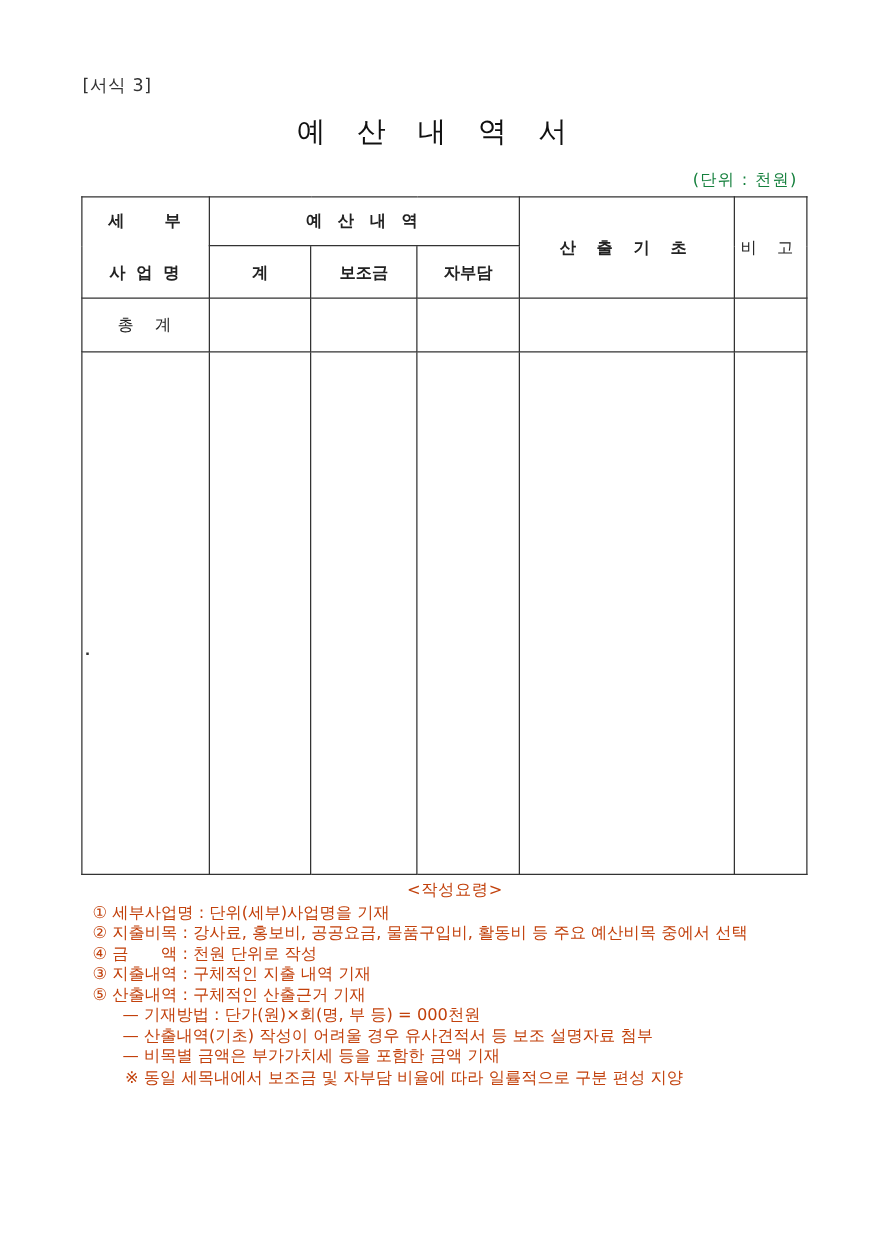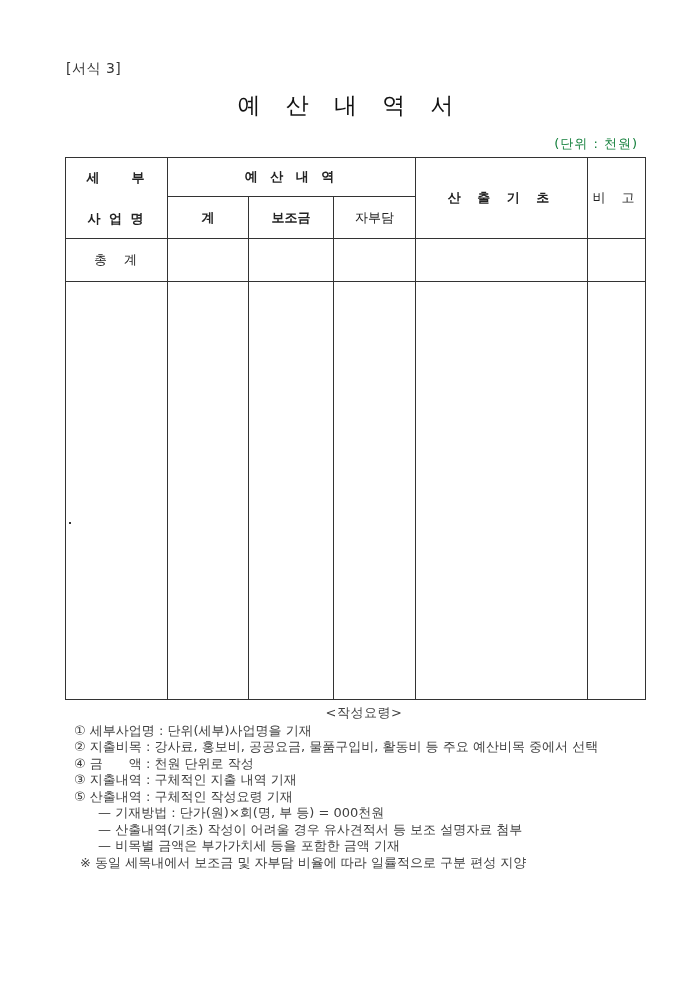--- a/index.html
+++ b/index.html
@@ -35,26 +35,26 @@
   .hdr-wide { letter-spacing: 6px; }
   .row-head1 td { height: 38px; }
   .row-head2 td { height: 41px; }
   .row-total td { height: 42px; }
   .row-body td { height: 417px; position: relative; }
   .dot {
     position: absolute; left: 3px; top: 240px; width: 2px; height: 2px; background: #333;
   }
   .guide {
     position: absolute; left: 74px; top: 705px; width: 590px;
-    font-size: 13px; color: #404040; line-height: 16.5px;
+    font-size: 13px; color: #c2410c; line-height: 16.5px;
   }
   .guide-title { text-align: center; margin-left: -10px; margin-bottom: 1px; letter-spacing: 0.5px; }
   .guide-item { white-space: nowrap; }
   .guide-sub { white-space: nowrap; padding-left: 24px; }
-  .guide-note { white-space: nowrap; padding-left: 6px; }
+  .guide-note { white-space: nowrap; padding-left: 6px; margin-left: 20px; }
 </style>
 </head>
 <body>
 
 <div class="form-label">[서식 3]</div>
 <div class="title">예 산 내 역 서</div>
 <div class="unit">(단위 : 천원)</div>
 
 <table class="budget">
   <colgroup>
@@ -71,21 +71,21 @@
       <div style="letter-spacing:2px;">세　　부</div>
       <div style="letter-spacing:2px;margin-top:16px;">사 업 명</div>
     </td>
     <td colspan="3" class="hdr-bold">예 산 내 역</td>
     <td rowspan="2" class="hdr-bold hdr-wide">산 출 기 초</td>
     <td rowspan="2" class="hdr-wide">비 고</td>
   </tr>
   <tr class="row-head2">
     <td style="font-weight:bold;">계</td>
     <td style="font-weight:bold;">보조금</td>
-    <td style="font-weight:normal;">자부담</td>
+    <td style="font-weight:bold;">자부담</td>
   </tr>
   <tr class="row-total">
     <td style="letter-spacing:2px;">총　계</td>
     <td></td>
     <td></td>
     <td></td>
     <td></td>
     <td></td>
   </tr>
   <tr class="row-body">
@@ -98,18 +98,18 @@
   </tr>
 </tbody>
   </table>
 
 <div class="guide">
   <div class="guide-title">&lt;작성요령&gt;</div>
   <div class="guide-item">① 세부사업명 : 단위(세부)사업명을 기재</div>
   <div class="guide-item">② 지출비목 : 강사료, 홍보비, 공공요금, 물품구입비, 활동비 등 주요 예산비목 중에서 선택</div>
   <div class="guide-item">④ 금　　액 : 천원 단위로 작성</div>
   <div class="guide-item">③ 지출내역 : 구체적인 지출 내역 기재</div>
-  <div class="guide-item">⑤ 산출내역 : 구체적인 작성요령 기재</div>
+  <div class="guide-item">⑤ 산출내역 : 구체적인 산출근거 기재</div>
   <div class="guide-sub">— 기재방법 : 단가(원)×회(명, 부 등) = 000천원</div>
   <div class="guide-sub">— 산출내역(기초) 작성이 어려울 경우 유사견적서 등 보조 설명자료 첨부</div>
   <div class="guide-sub">— 비목별 금액은 부가가치세 등을 포함한 금액 기재</div>
   <div class="guide-note">※ 동일 세목내에서 보조금 및 자부담 비율에 따라 일률적으로 구분 편성 지양</div>
 </div>
 
 </body></html>

